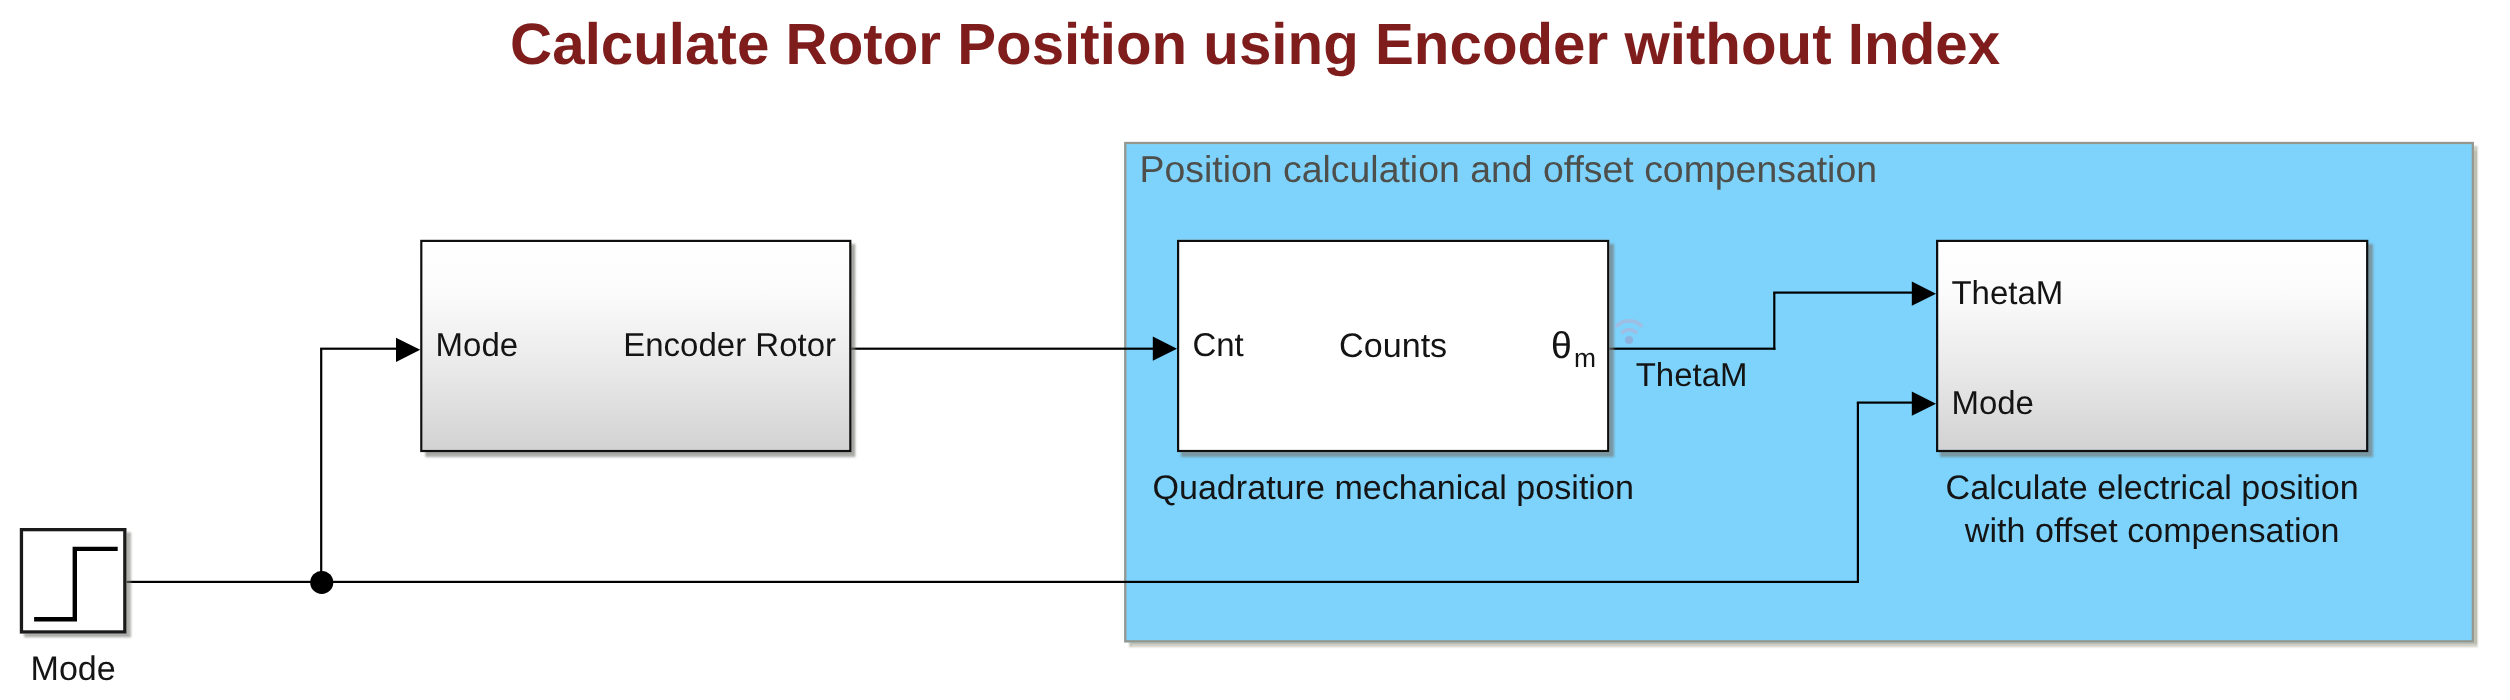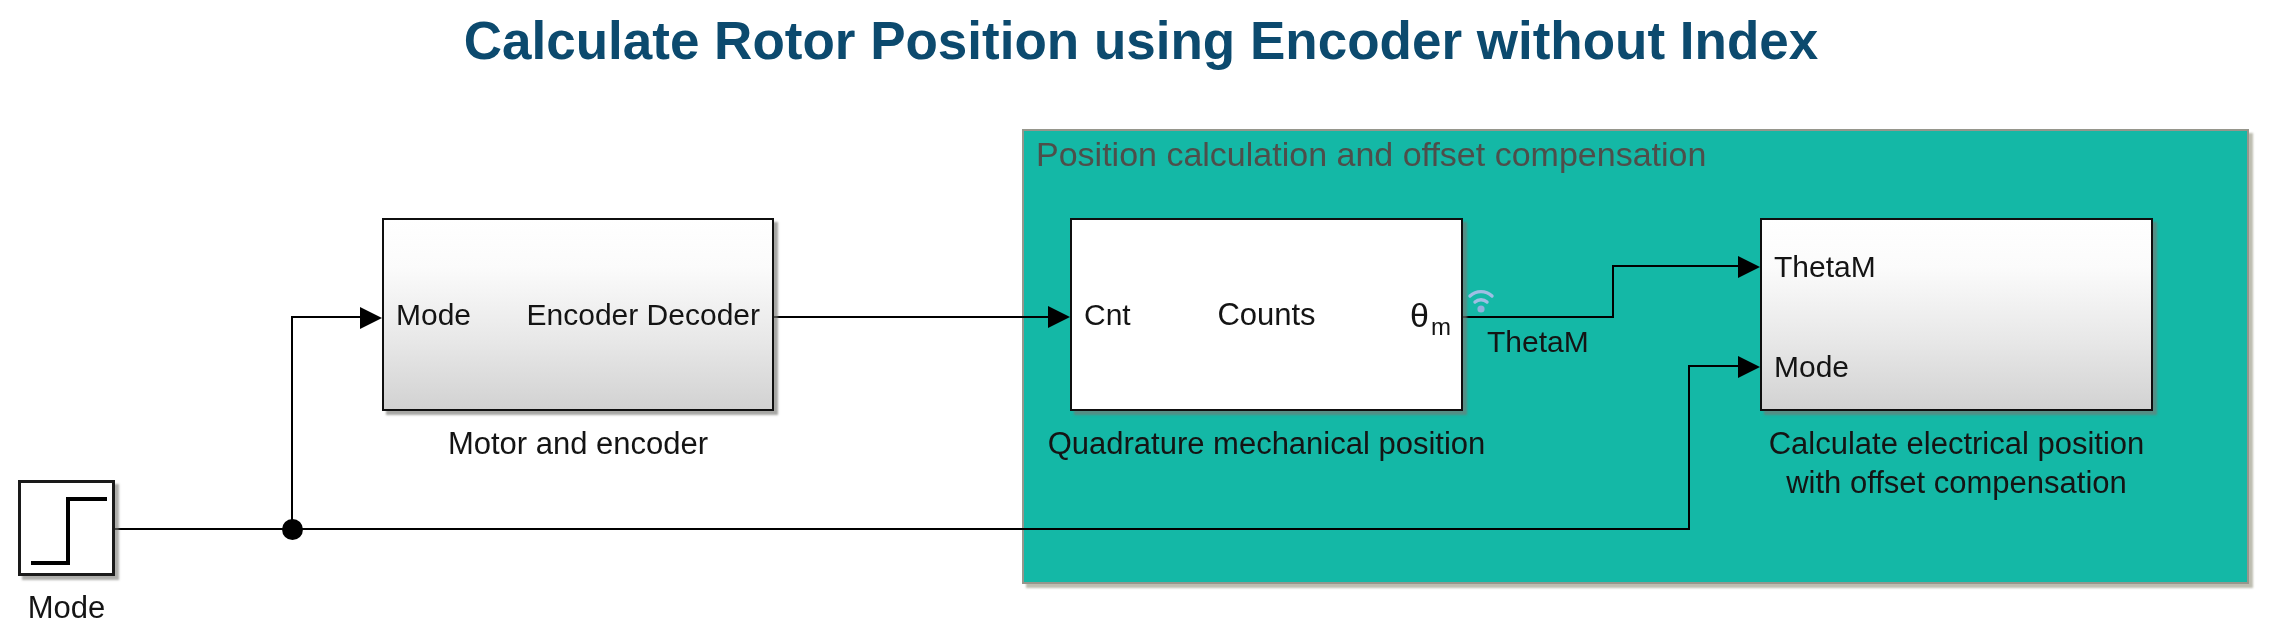--- a/index.html
+++ b/index.html
@@ -7,27 +7,27 @@
     position:relative;
     width:2282px;height:636px;
     background:#ffffff;
     font-family:"Liberation Sans", sans-serif;
     color:#141414;
     overflow:hidden;
   }
   
   .diagram-title{
     position:absolute;left:0;top:10px;width:100%;
-    text-align:center;font-size:53px;font-weight:bold;color:#0c4a6e;
+    text-align:center;font-size:53px;font-weight:bold;color:#7f1d1d;
     letter-spacing:0;
   }
   
   .area{
     position:absolute;left:1022px;top:129px;width:1227px;height:455px;
-    background:#14b8a6;
+    background:#7dd3fc;
     border:2px solid #96968c;
     box-shadow:4px 4px 2px #bdbdb0;
     box-sizing:border-box;
     z-index:1;
   }
   .area-title{
     position:absolute;left:12px;top:4px;
     font-size:34px;color:#4e4e4a;white-space:nowrap;
   }
   
@@ -118,22 +118,21 @@
 
   <div class="blk blk-step">
     <svg class="step-glyph" viewBox="0 0 91 90">
       <polyline points="10,80 47,80 47,16 86,16" fill="none" stroke="#000" stroke-width="4"></polyline>
     </svg>
     <div class="blk-caption">Mode</div>
   </div>
 
   <div class="blk grad blk-motor">
     <span class="port-label p-left p-mid">Mode</span>
-    <span class="port-label p-right p-mid">Encoder Decoder</span>
-    <div class="blk-caption">Motor and encoder</div>
+    <span class="port-label p-right p-mid">Encoder Rotor</span>
   </div>
 
   <div class="blk plain blk-quad">
     <span class="port-label p-left p-mid">Cnt</span>
     <span class="port-label p-right p-mid"><span class="theta">θ</span><span class="theta-sub">m</span></span>
     <div class="blk-center-name">
       <div>Counts</div>
     </div>
     <div class="blk-caption">Quadrature mechanical position</div>
   </div>

